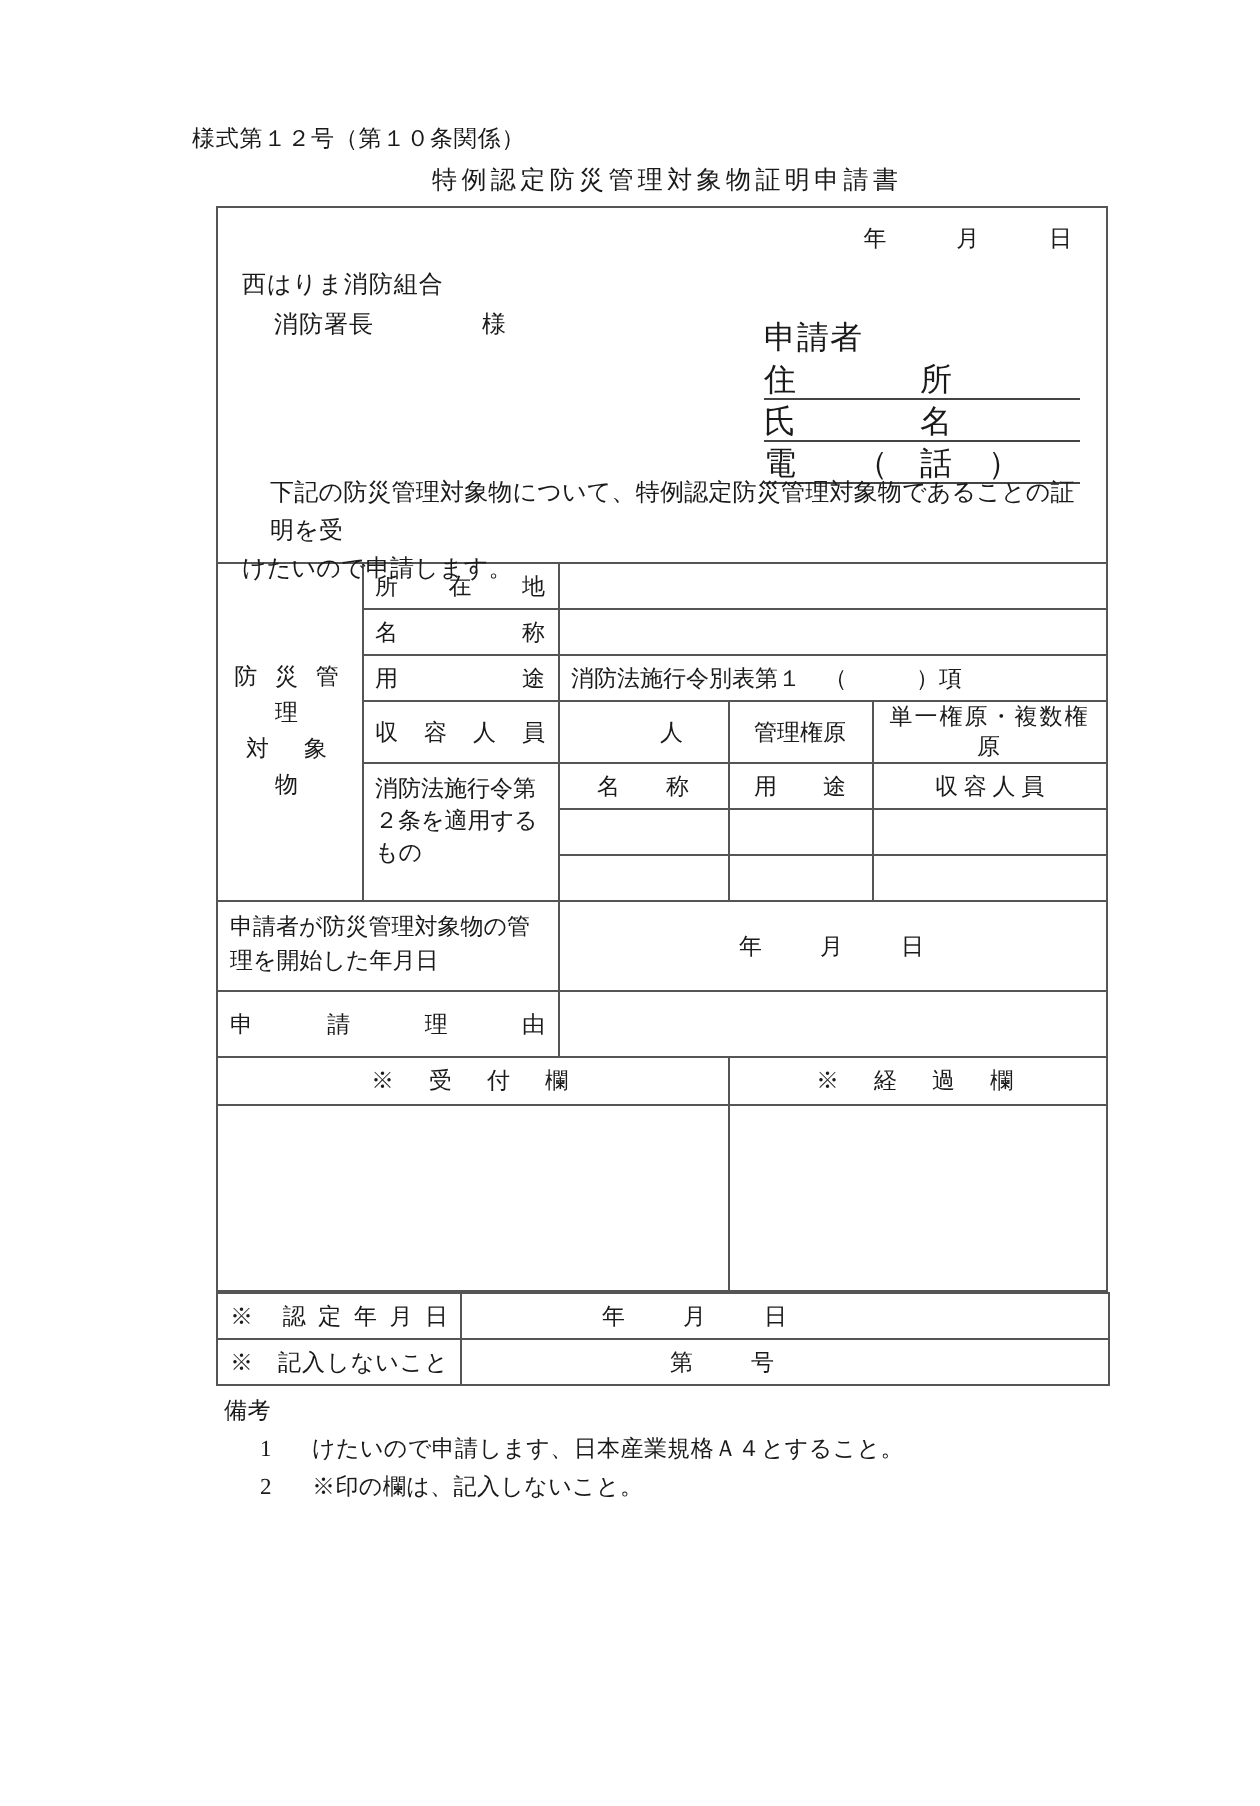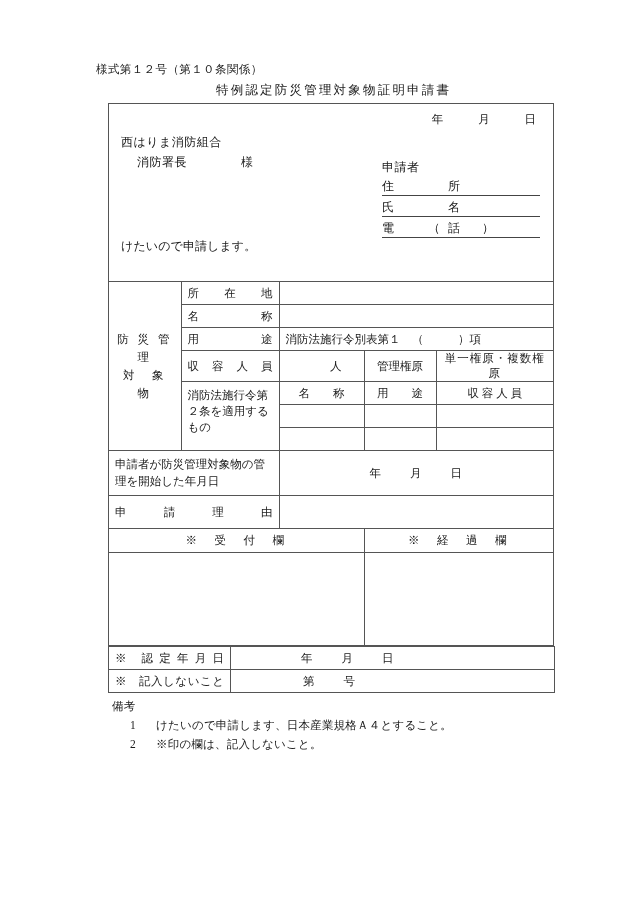--- a/index.html
+++ b/index.html
@@ -80,21 +80,21 @@
   .addressee .line2 {
     padding-left: 16px;
   }
   .addressee .line2 .sama { margin-left: 54px; }
 
   .applicant {
     position: absolute;
     left: 273px;
     top: 55px;
     width: 158px;
-    font-size: 12px;
+    font-size: 16px;
   }
   .applicant .app-label {
     letter-spacing: 0.5px;
     margin-bottom: 2px;
   }
   .applicant .field {
     border-bottom: 1px solid #444;
     height: 17px;
     line-height: 17px;
     margin-bottom: 3px;
@@ -214,20 +214,21 @@
       </div>
 
       <div class="applicant">
         <div class="app-label">申請者</div>
         <div class="field"><span class="k">住　　所</span></div>
         <div class="field"><span class="k">氏　　名</span></div>
         <div class="field"><span class="k2">電　　話</span><span class="paren">（　　）</span></div>
       </div>
 
       <div class="intro">
+        <div class="ind">下記の防災管理対象物について、特例認定防災管理対象物であることの証明を受</div>
         <div>けたいので申請します。</div>
       </div>
     </div>
 
     <table class="grid">
       <colgroup>
         <col style="width:72px">
         <col style="width:98px">
         <col style="width:85px">
         <col style="width:72px">
@@ -331,21 +332,21 @@
               <span class="sp">※　認 定 年 月 日</span>
             </td>
         <td class="date-cell" style="padding-left:70px">
           <span class="g1">年</span><span class="g2">月</span><span>日</span>
         </td>
       </tr>
       <tr>
         <td>
               <span class="sp">※　記入しないこと</span>
             </td>
-        <td class="date-cell" style="padding-left:72px">
+        <td class="date-cell" style="padding-left:104px">
           <span class="g1">第</span><span>号</span>
         </td>
       </tr>
     </tbody>
       </table>
   </div>
 
   <div class="remarks">
     <div class="r-title">備考</div>
     <div class="r-item">

